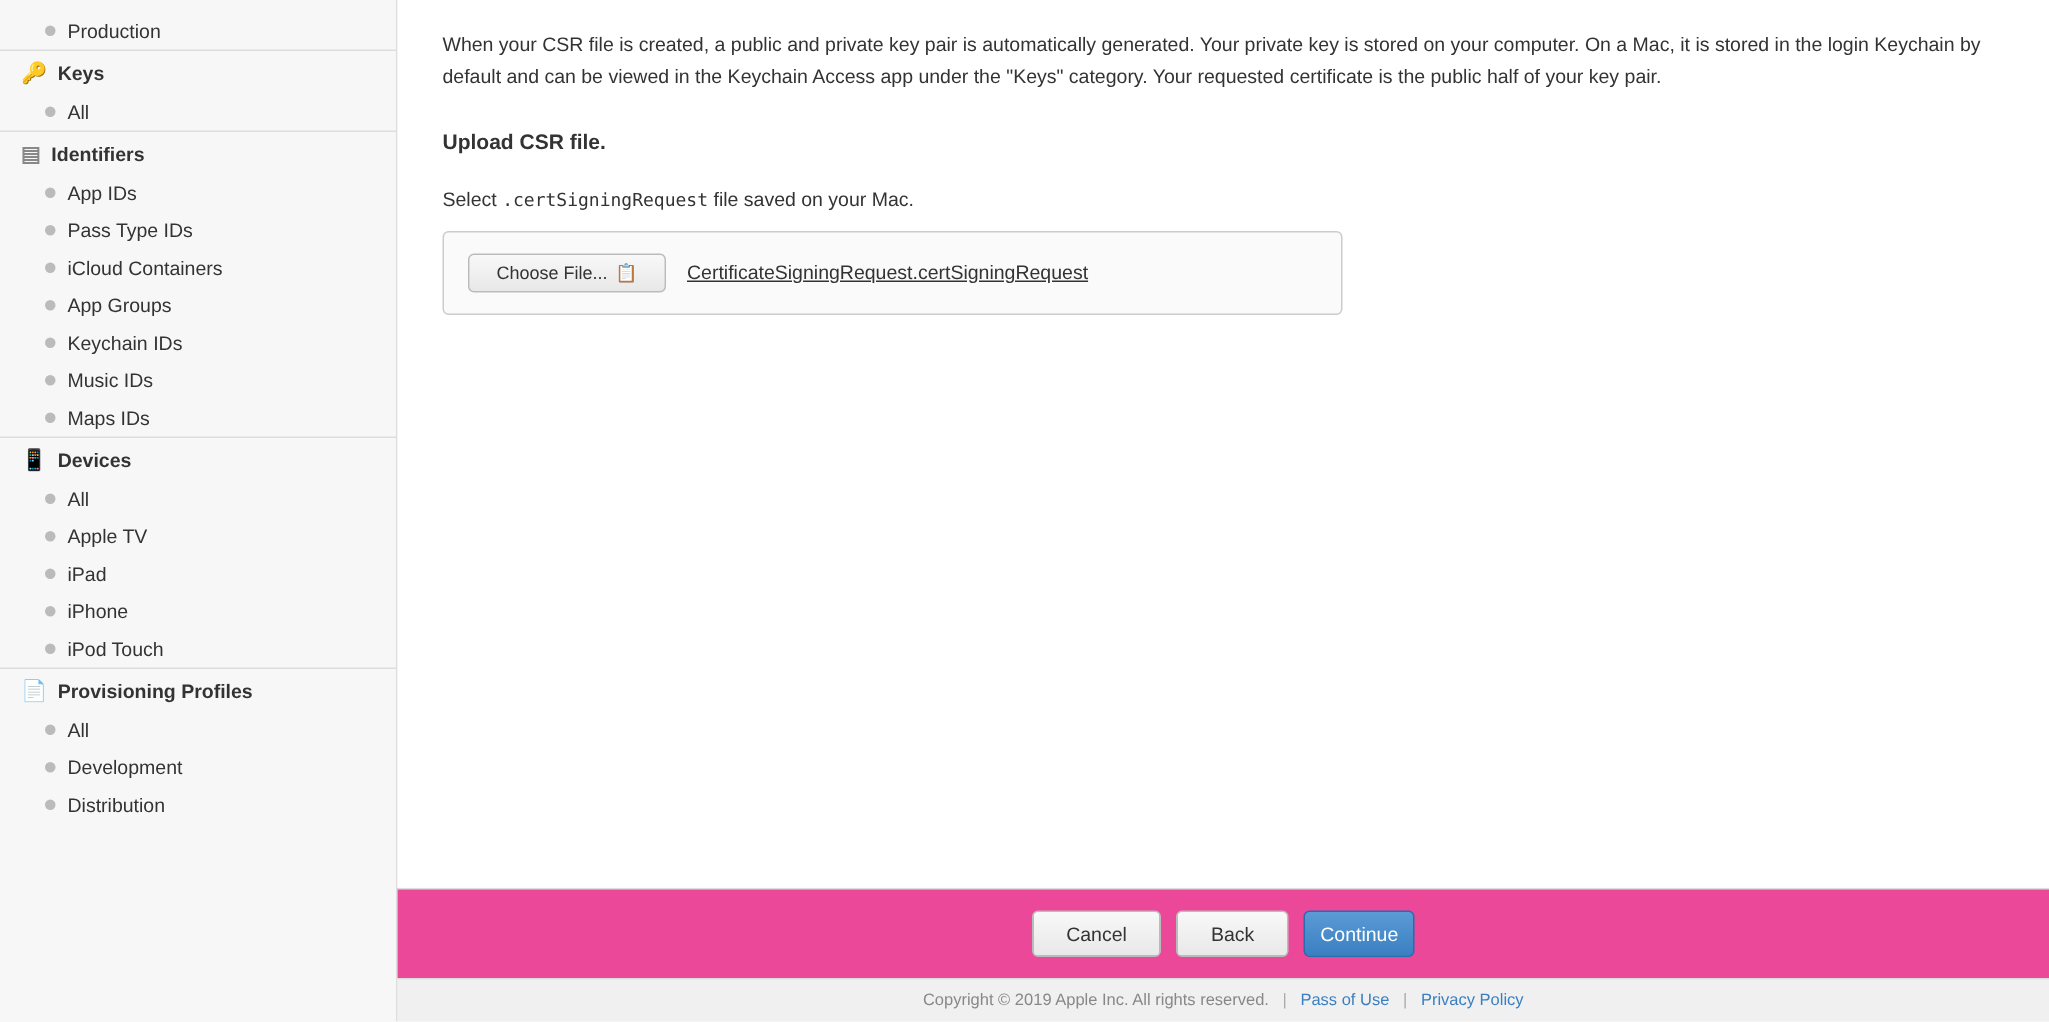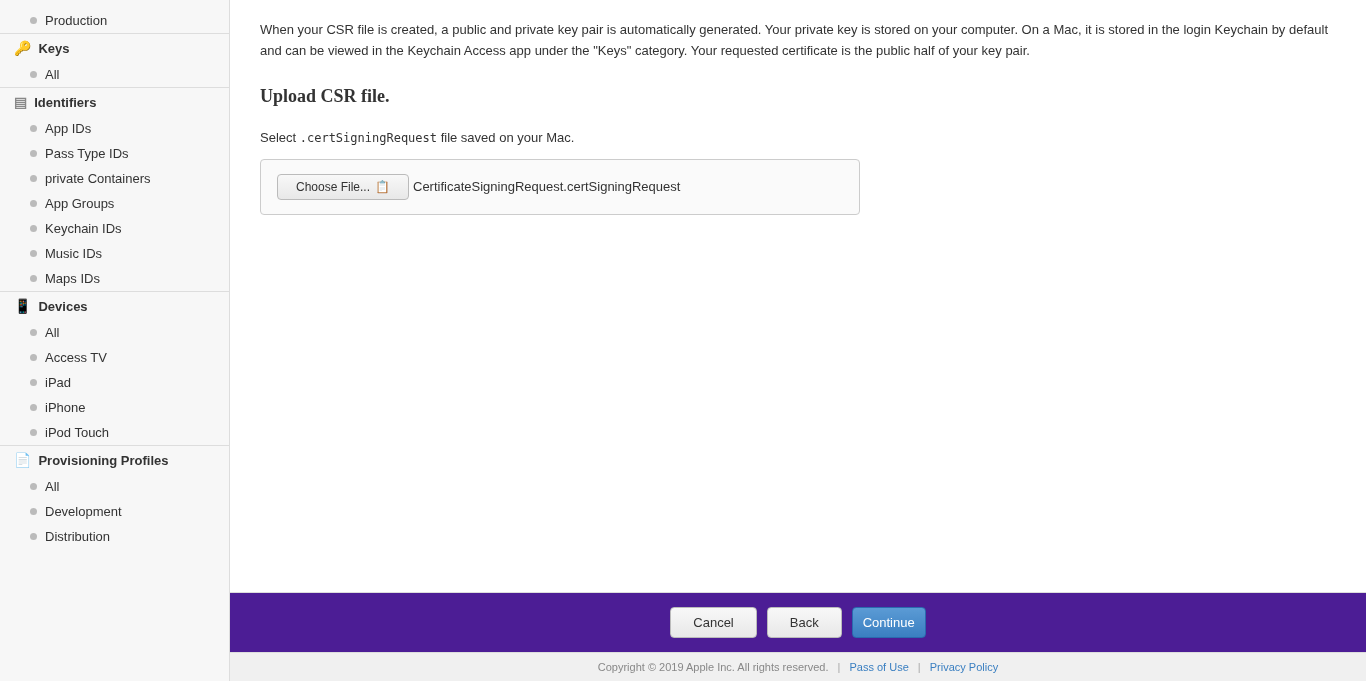--- a/index.html
+++ b/index.html
@@ -8,21 +8,21 @@
       font-size: 13px;
       background: #f0f0f0;
       color: #333;
     }
     .layout {
       display: flex;
       min-height: 681px;
     }
     
     .sidebar {
-      width: 230px;
+      width: 265px;
       background: #f7f7f7;
       border-right: 1px solid #ddd;
       padding-top: 8px;
       flex-shrink: 0;
       overflow-y: auto;
     }
     .sidebar-section-header {
       display: flex;
       align-items: center;
       padding: 6px 14px;
@@ -69,25 +69,24 @@
       flex: 1;
       padding: 20px 30px 20px 30px;
     }
     .info-text {
       font-size: 13px;
       color: #333;
       line-height: 1.6;
       margin-bottom: 24px;
     }
     .upload-section-title {
-      font-size: 18px;
+      font-size: 14px;
       font-weight: 700;
       color: #333;
       margin-bottom: 4px;
-      font-family: Liberation Serif, serif;
     }
     .upload-section-subtitle {
       font-size: 13px;
       color: #333;
       margin-bottom: 14px;
       margin-top: 23px;
     }
     .file-upload-box {
       border: 1px solid #ccc;
       border-radius: 4px;
@@ -104,33 +103,34 @@
       padding: 5px 18px;
       font-size: 12px;
       color: #333;
       cursor: pointer;
       display: flex;
       align-items: center;
       gap: 5px;
       white-space: nowrap;
     }
     .file-name {
-      margin-left: 4px;
-      font-size: 13px;
-      color: #333;
+      margin-left: 14px;
+      font-size: 13px;
+      color: #333;
+      text-decoration: underline;
     }
     
     .footer-bar {
       border-top: 1px solid #ddd;
       padding: 14px 30px;
       display: flex;
       align-items: center;
       justify-content: center;
       gap: 10px;
-      background: #4c1d95;
+      background: #ec4899;
     }
     .btn-cancel {
       background: linear-gradient(to bottom, #f8f8f8, #e8e8e8);
       border: 1px solid #bbb;
       border-radius: 4px;
       padding: 7px 22px;
       font-size: 13px;
       color: #333;
       cursor: pointer;
     }
@@ -204,21 +204,21 @@
     <div class="sidebar-item">
       <div class="sidebar-item-dot"></div>
       <span class="sidebar-item-label">App IDs</span>
     </div>
     <div class="sidebar-item">
       <div class="sidebar-item-dot"></div>
       <span class="sidebar-item-label">Pass Type IDs</span>
     </div>
     <div class="sidebar-item">
       <div class="sidebar-item-dot"></div>
-      <span class="sidebar-item-label">private Containers</span>
+      <span class="sidebar-item-label">iCloud Containers</span>
     </div>
     <div class="sidebar-item">
       <div class="sidebar-item-dot"></div>
       <span class="sidebar-item-label">App Groups</span>
     </div>
     <div class="sidebar-item">
       <div class="sidebar-item-dot"></div>
       <span class="sidebar-item-label">Keychain IDs</span>
     </div>
     <div class="sidebar-item">
@@ -233,21 +233,21 @@
     <div class="sidebar-section-header">
       <span class="sidebar-section-icon">📱</span>
       <span>Devices</span>
     </div>
     <div class="sidebar-item">
       <div class="sidebar-item-dot"></div>
       <span class="sidebar-item-label">All</span>
     </div>
     <div class="sidebar-item">
       <div class="sidebar-item-dot"></div>
-      <span class="sidebar-item-label">Access TV</span>
+      <span class="sidebar-item-label">Apple TV</span>
     </div>
     <div class="sidebar-item">
       <div class="sidebar-item-dot"></div>
       <span class="sidebar-item-label">iPad</span>
     </div>
     <div class="sidebar-item">
       <div class="sidebar-item-dot"></div>
       <span class="sidebar-item-label">iPhone</span>
     </div>
     <div class="sidebar-item">

